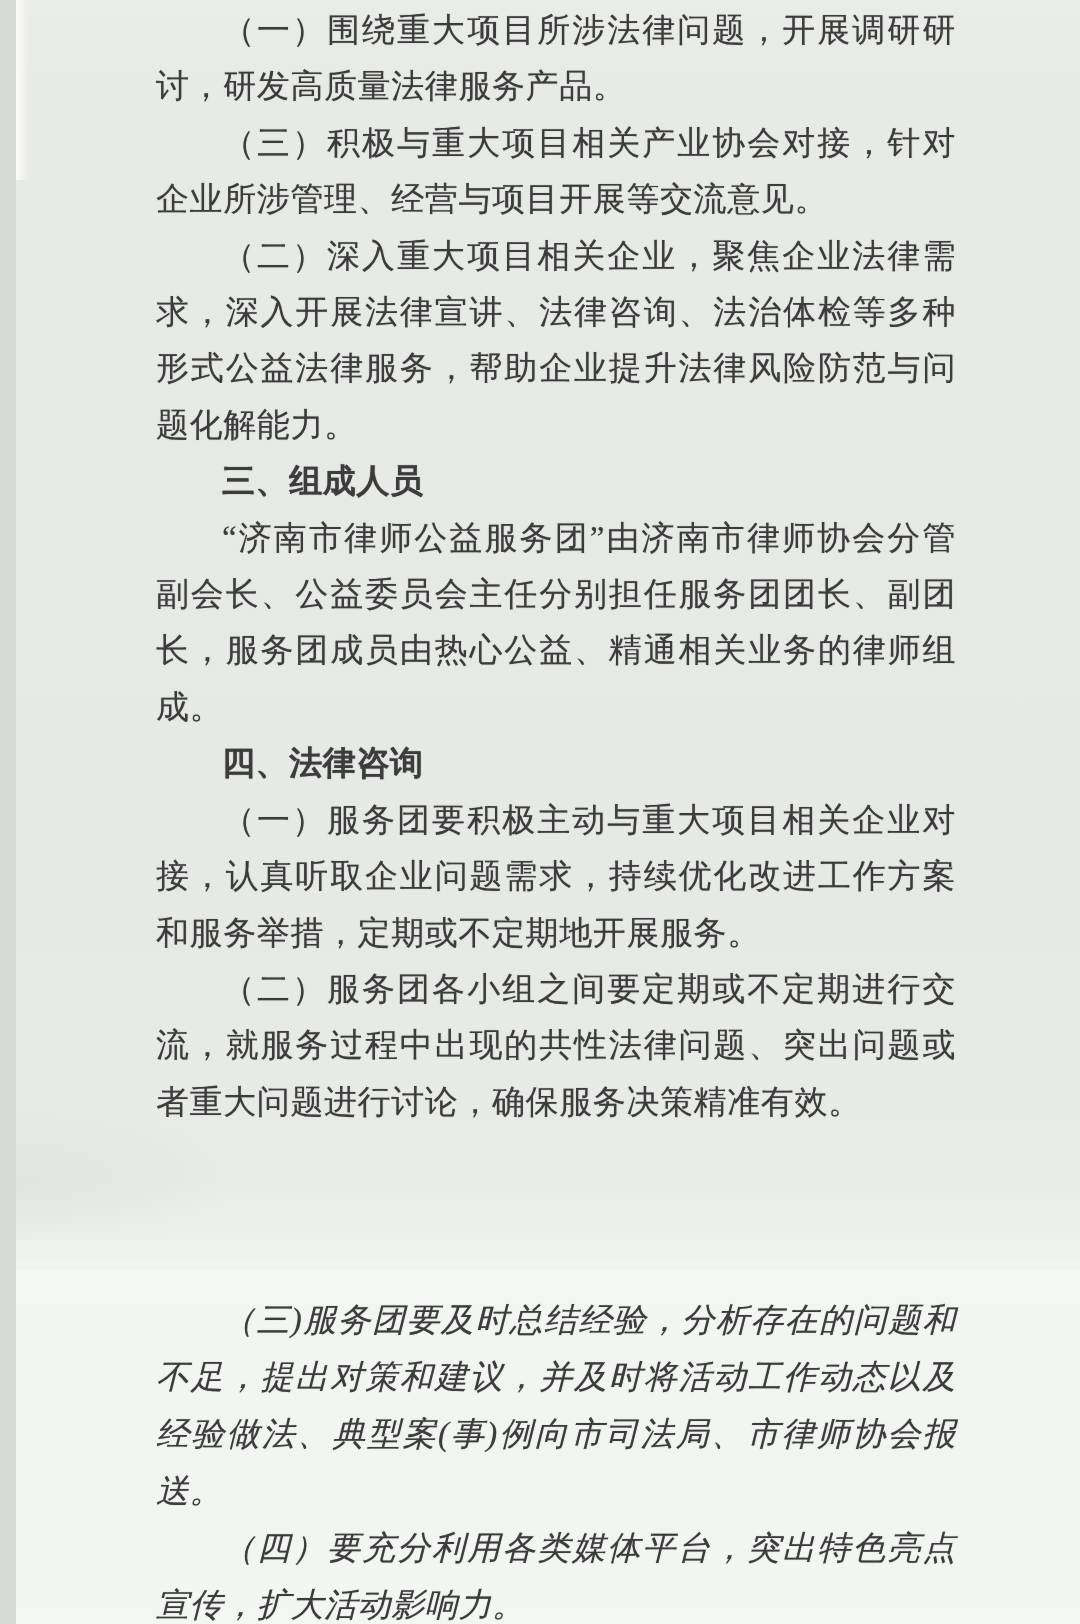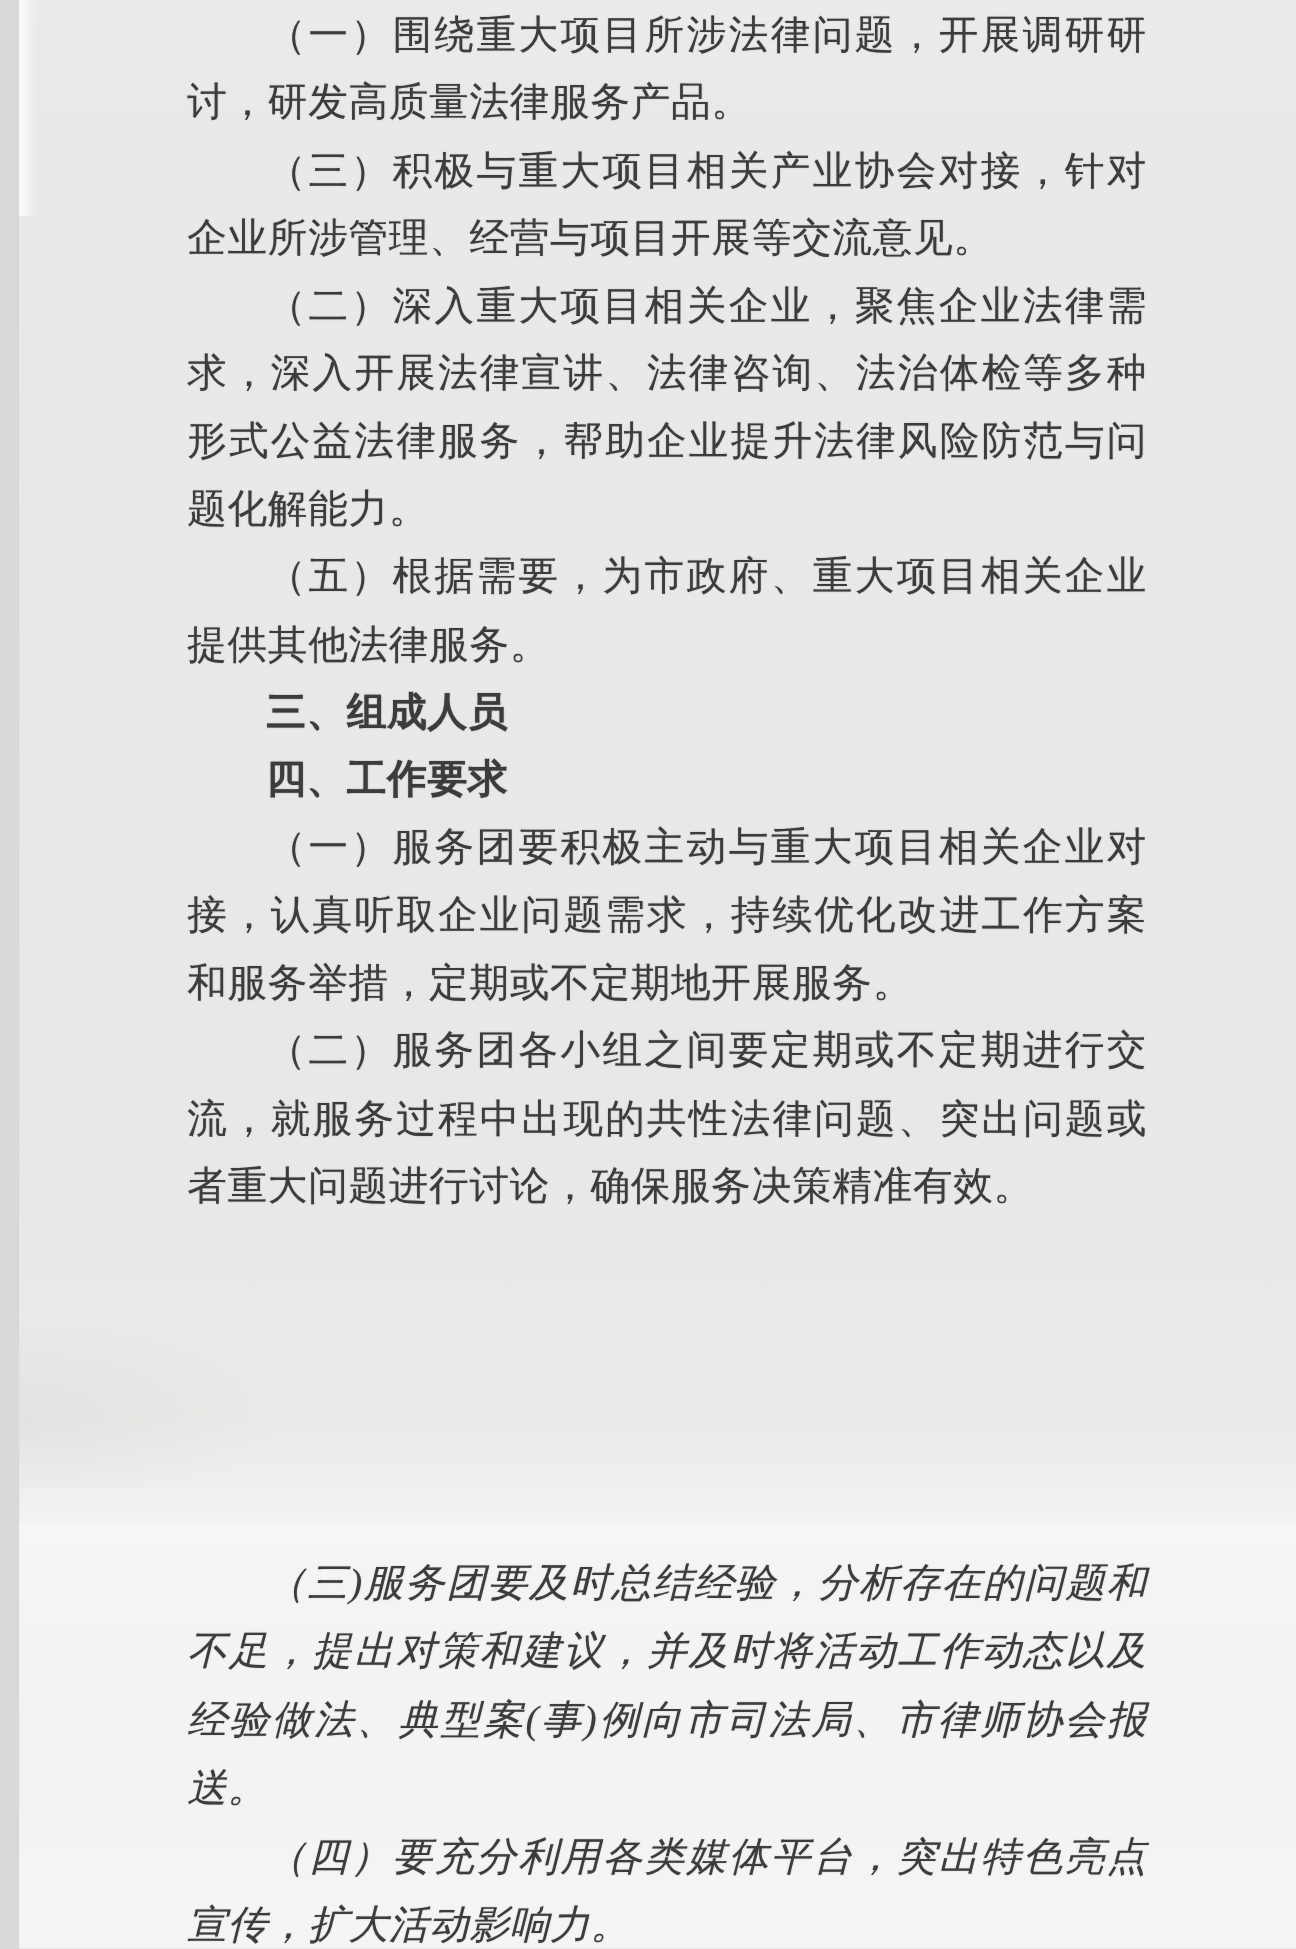--- a/index.html
+++ b/index.html
@@ -88,23 +88,23 @@
   }
 </style>
 </head>
 <body>
 
 <div class="page">
   <section class="scan scan-top">
       <p class="para">（一）围绕重大项目所涉法律问题，开展调研研讨，研发高质量法律服务产品。</p>
       <p class="para">（三）积极与重大项目相关产业协会对接，针对企业所涉管理、经营与项目开展等交流意见。</p>
       <p class="para">（二）深入重大项目相关企业，聚焦企业法律需求，深入开展法律宣讲、法律咨询、法治体检等多种形式公益法律服务，帮助企业提升法律风险防范与问题化解能力。</p>
-      <p class="para">（五）根据需要，为市政府、重大项目相关企业提供其他法律服务。</p>
       <p class="para heading">三、组成人员</p>
-      <p class="para heading">四、工作要求</p>
+      <p class="para">“济南市律师公益服务团”由济南市律师协会分管副会长、公益委员会主任分别担任服务团团长、副团长，服务团成员由热心公益、精通相关业务的律师组成。</p>
+      <p class="para heading">四、法律咨询</p>
       <p class="para">（一）服务团要积极主动与重大项目相关企业对接，认真听取企业问题需求，持续优化改进工作方案和服务举措，定期或不定期地开展服务。</p>
       <p class="para">（二）服务团各小组之间要定期或不定期进行交流，就服务过程中出现的共性法律问题、突出问题或者重大问题进行讨论，确保服务决策精准有效。</p>
     </section>
   <section class="scan scan-bottom">
       <p class="para">（三)服务团要及时总结经验，分析存在的问题和不足，提出对策和建议，并及时将活动工作动态以及经验做法、典型案(事)例向市司法局、市律师协会报送。</p>
       <p class="para">（四）要充分利用各类媒体平台，突出特色亮点宣传，扩大活动影响力。</p>
     </section>
 </div>
 
 </body></html>

